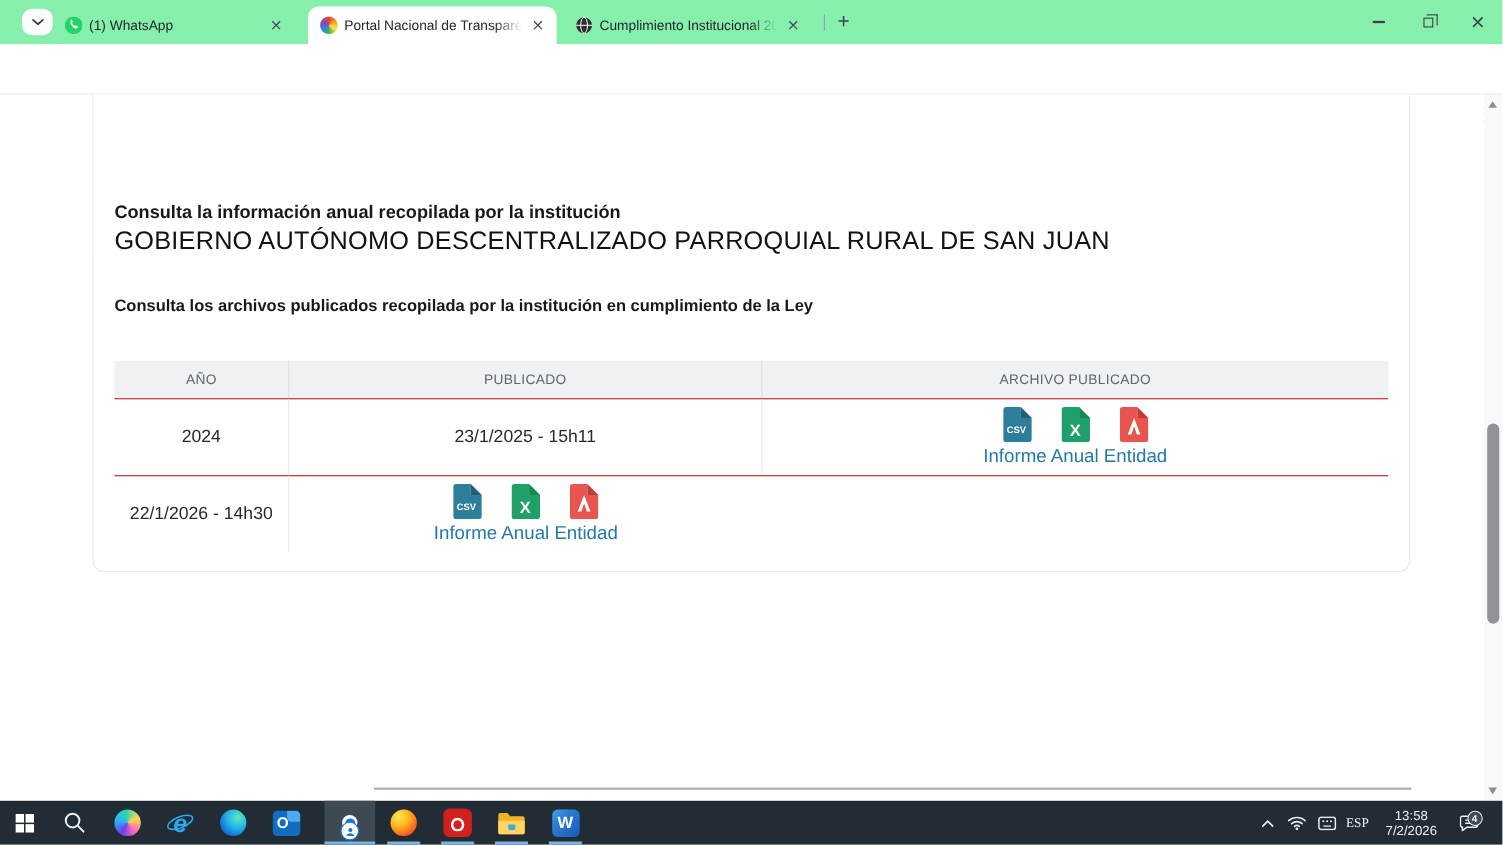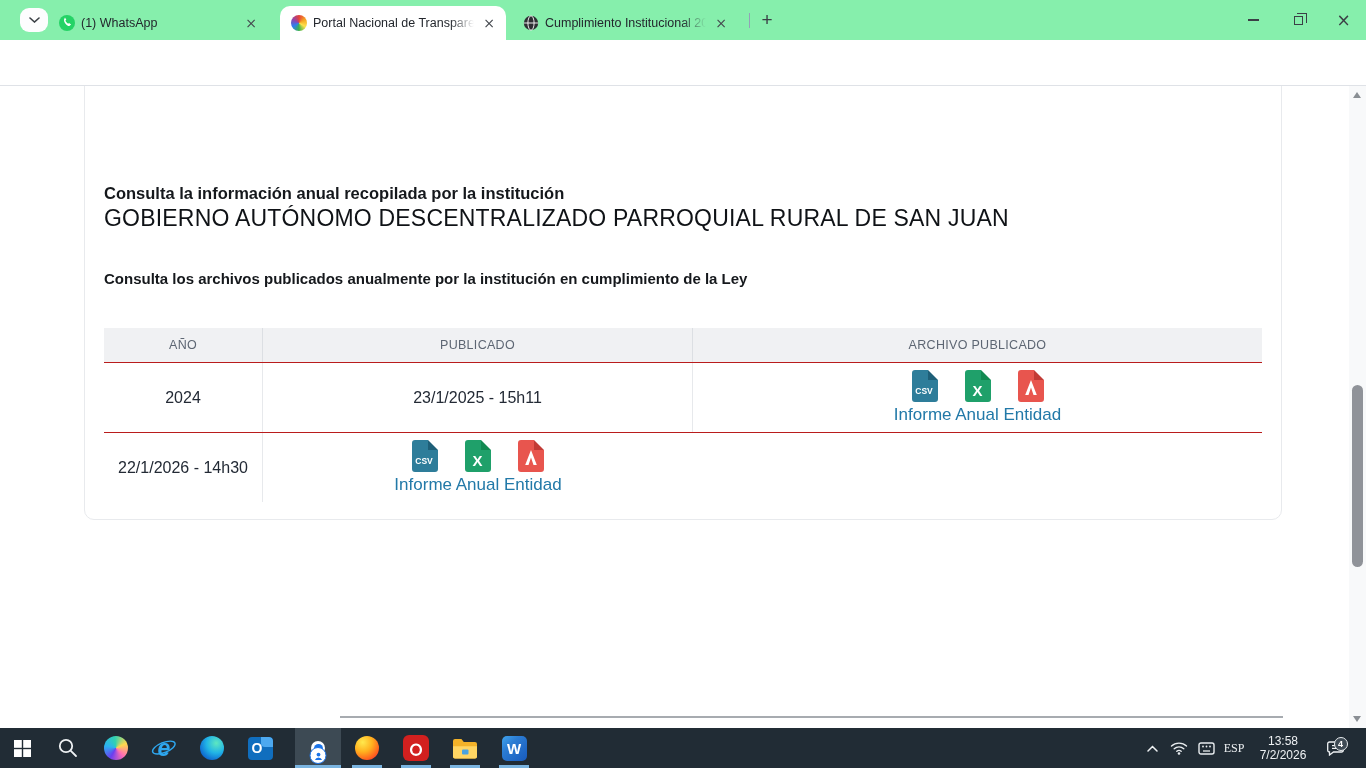--- a/index.html
+++ b/index.html
@@ -200,21 +200,21 @@
         <i></i>
       </span>
   </div>
 </div>
 
 <div id="content">
   <div class="card"></div>
 
   <div class="intro">Consulta la información anual recopilada por la institución</div>
   <div class="entity">GOBIERNO AUTÓNOMO DESCENTRALIZADO PARROQUIAL RURAL DE SAN JUAN</div>
-  <div class="subtitle">Consulta los archivos publicados anualmente por la institución en cumplimiento de la Ley</div>
+  <div class="subtitle">Consulta los archivos publicados recopilada por la institución en cumplimiento de la Ley</div>
 
   <div class="tbl">
     <div class="tbl-head">
       <div class="th">AÑO</div>
       <div class="th">PUBLICADO</div>
       <div class="th">ARCHIVO PUBLICADO</div>
     </div>
 
     <div class="tbl-row">
       <div class="td">2024</div>

